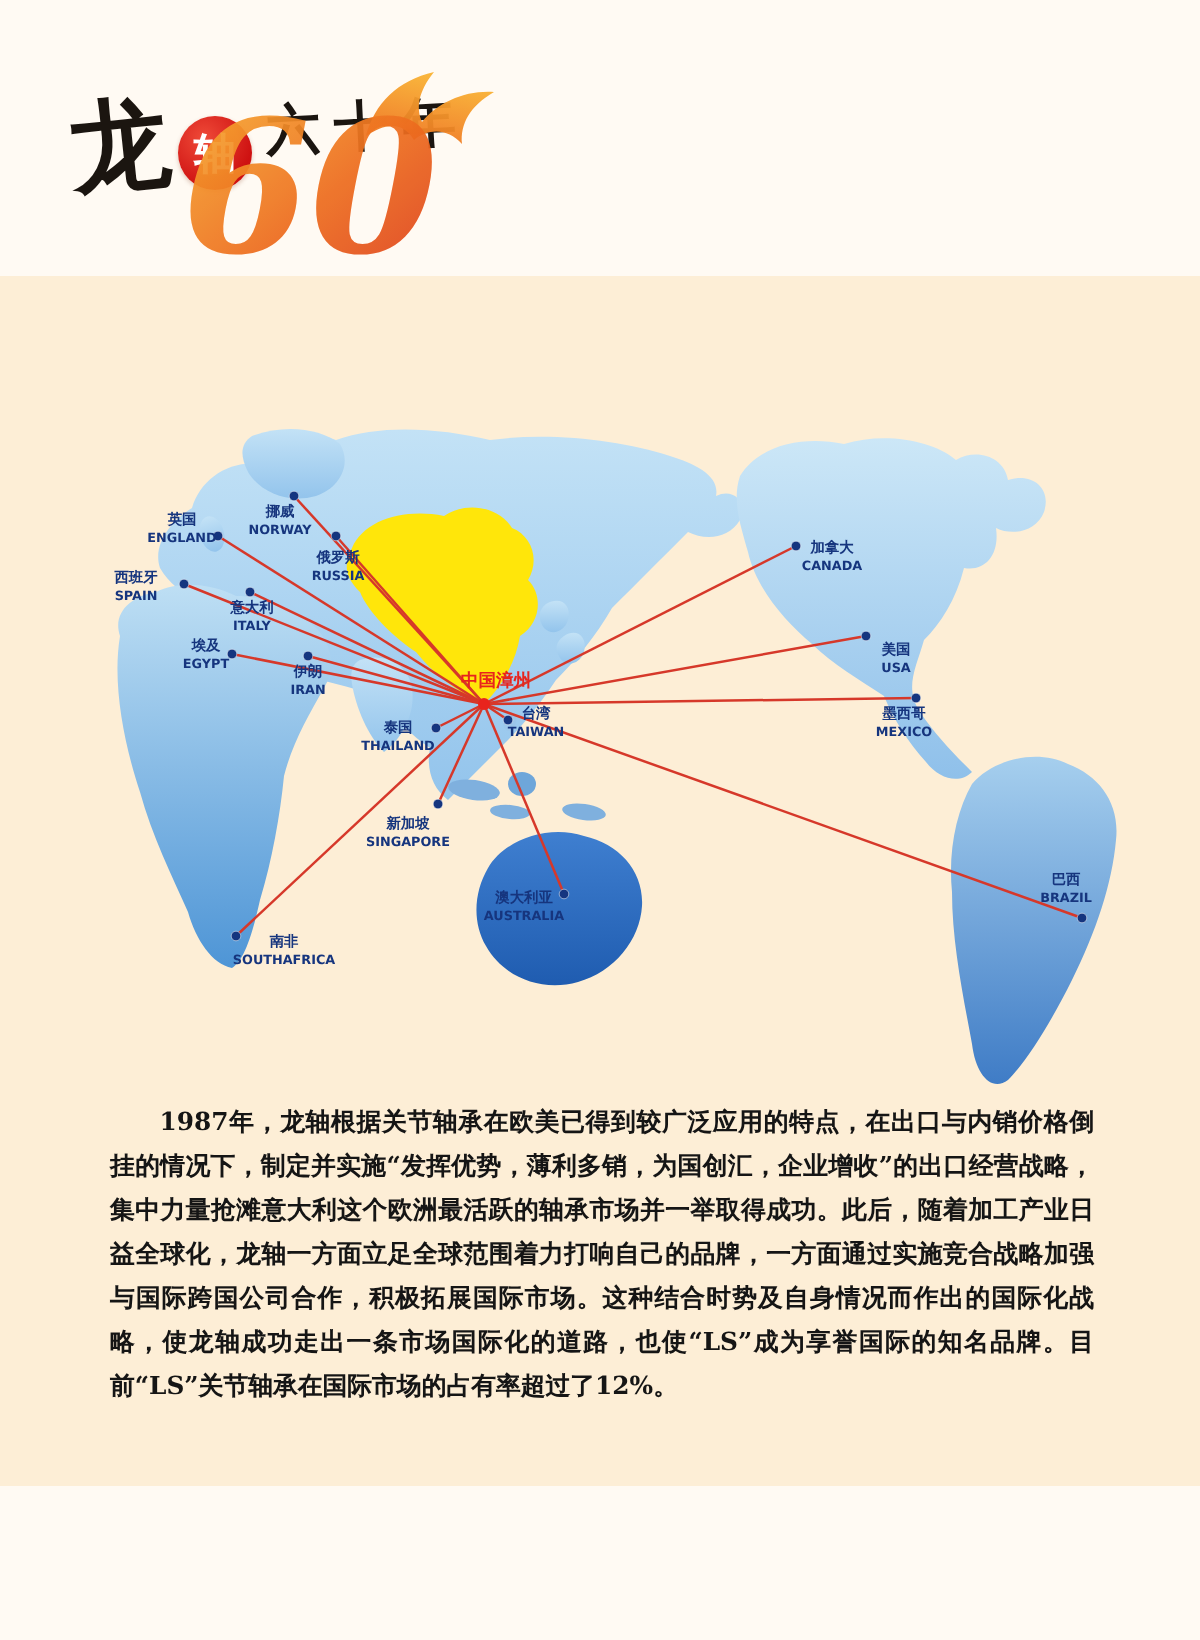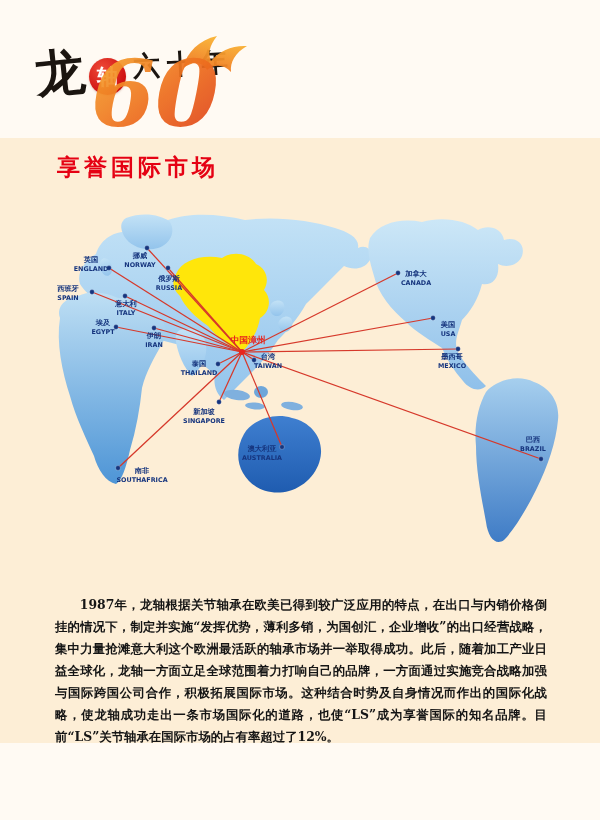--- a/index.html
+++ b/index.html
@@ -22,21 +22,21 @@
 
   
   .heading{position:absolute;left:57px;top:153px;font-size:23px;font-weight:bold;
            color:#e50113;letter-spacing:4px;line-height:1.3;}
 
   
   .map{position:absolute;left:30px;top:210px;width:540px;height:340px;}
   .map svg{display:block;width:540px;height:340px;}
 
   
-  .para{position:absolute;left:55px;top:594px;width:492px;font-size:12.4px;line-height:1.77;
+  .para{position:absolute;left:55px;top:550px;width:492px;font-size:12.4px;line-height:1.77;
         font-weight:bold;color:#151515;text-align:justify;text-indent:2em;
         font-family:"DejaVu Serif",serif;}
 </style>
 </head>
 <body>
 
 <div class="page">
 
   <div class="panel"></div>
 
@@ -56,21 +56,20 @@
         <linearGradient id="flame2" x1="0" y1="1" x2="0.4" y2="0">
           <stop offset="0" stop-color="#ed6d1f"></stop>
           <stop offset="1" stop-color="#f9b233"></stop>
         </linearGradient>
       </defs>
       <path d="M96,34 C100,18 112,6 130,2 C122,12 121,20 124,27 C132,17 146,11 160,12 C148,19 143,28 144,38 C137,30 127,30 120,36 C114,26 105,28 96,34 Z" fill="url(#flame2)" opacity="0.95"></path>
       <text x="4" y="92" font-size="92" font-weight="bold" font-style="italic" font-family="DejaVu Serif, serif" fill="url(#flame)" opacity="0.93">60</text>
     </svg>
   </div>
 
-  <div class="heading">享誉国际市场</div>
 
   <div class="map">
     <svg viewBox="0 0 540 340">
       <defs>
         <linearGradient id="gEur" x1="0" y1="0" x2="0" y2="1">
           <stop offset="0" stop-color="#c3e2f6"></stop>
             <stop offset="1" stop-color="#93c4ec"></stop>
         </linearGradient>
         <linearGradient id="gAfr" x1="0" y1="0" x2="0" y2="1">
           <stop offset="0" stop-color="#bedff4"></stop>

